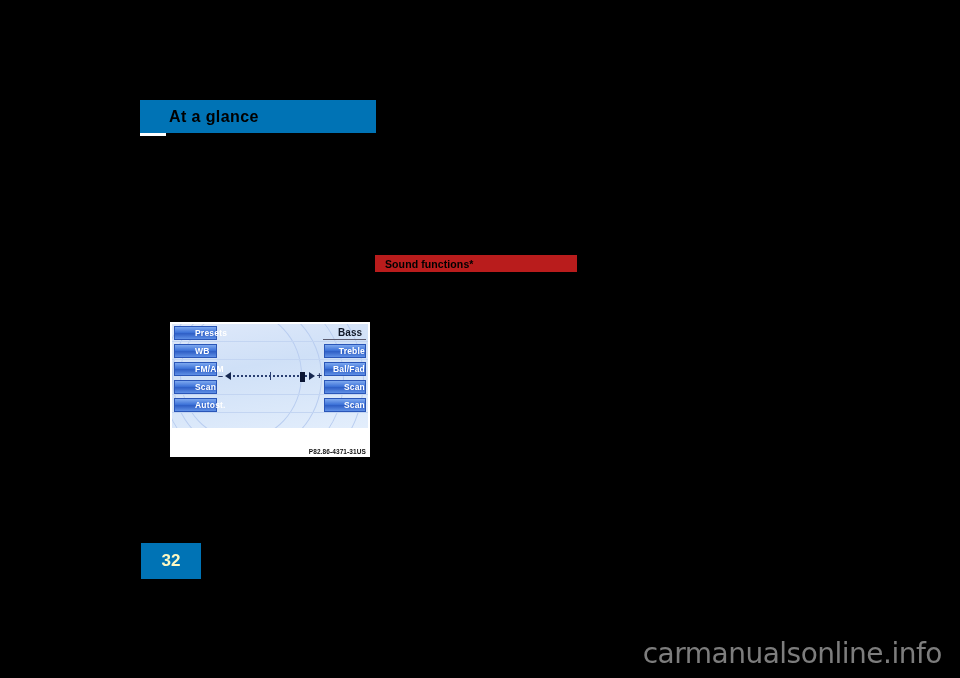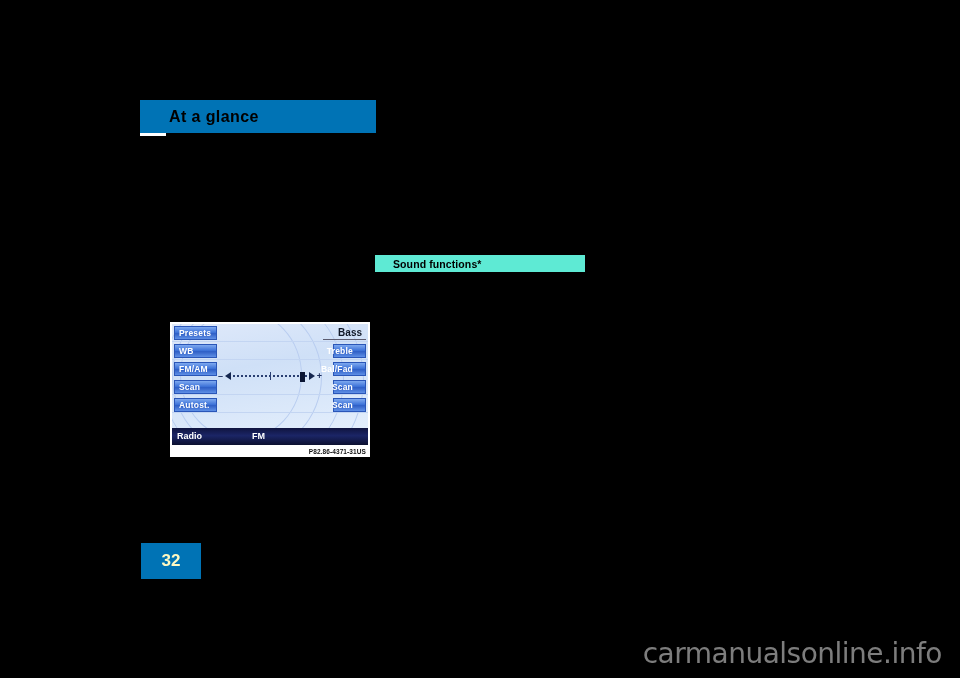--- a/index.html
+++ b/index.html
@@ -42,24 +42,23 @@
     background: #ffffff;
   }
 
   
   #section-label {
     position: absolute;
     left: 375px;
     top: 255px;
     width: 202px;
     height: 17px;
-    background: #5eead4;
-    display: flex;
-    align-items: center;
-    padding-left: 8px;
+    background: #b91c1c;
+    display: flex;
+    align-items: center;
   }
   #section-label .txt {
     color: #000000;
     font-size: 10.5px;
     font-weight: bold;
     margin-left: 10px;
     letter-spacing: 0.1px;
   }
 
   
@@ -105,22 +104,22 @@
     background: linear-gradient(to bottom, #7ea9ef 0%, #3f74d9 45%, #2f5fc6 55%, #5f90e6 100%);
     border: 1px solid #2a56b8;
     box-sizing: border-box;
     color: #ffffff;
     font-size: 8.5px;
     font-weight: bold;
     display: flex;
     align-items: center;
     letter-spacing: 0.2px;
   }
-  .btn.left  { left: 2px;  width: 43px; padding-left: 4px; justify-content: flex-start; }
-  .btn.right { right: 2px; width: 33px; padding-right: 12px; justify-content: flex-end; }
+  .btn.left  { left: 2px;  width: 43px; padding-left: 20px; justify-content: flex-start; }
+  .btn.right { right: 2px; width: 42px; padding-right: 0; justify-content: flex-end; }
 
   .active-item {
     position: absolute;
     right: 2px;
     width: 43px;
     height: 14px;
     color: #101828;
     font-size: 10px;
     font-weight: bold;
     display: flex;
@@ -311,24 +310,20 @@
       <span class="track">
         <span class="dots"></span>
         <span class="center-tick"></span>
         <span class="cursor"></span>
       </span>
       <span class="spk r"></span>
       <span class="sign">+</span>
     </div>
   </div>
 
-  <div class="statusbar">
-    <span class="src">Radio</span>
-    <span class="band">FM</span>
-  </div>
 
   <span class="figcaption">P82.86-4371-31US</span>
 </div>
 
 <div id="page-number">
   <span class="num">32</span>
 </div>
 
 <div id="watermark">carmanualsonline.info</div>
 

